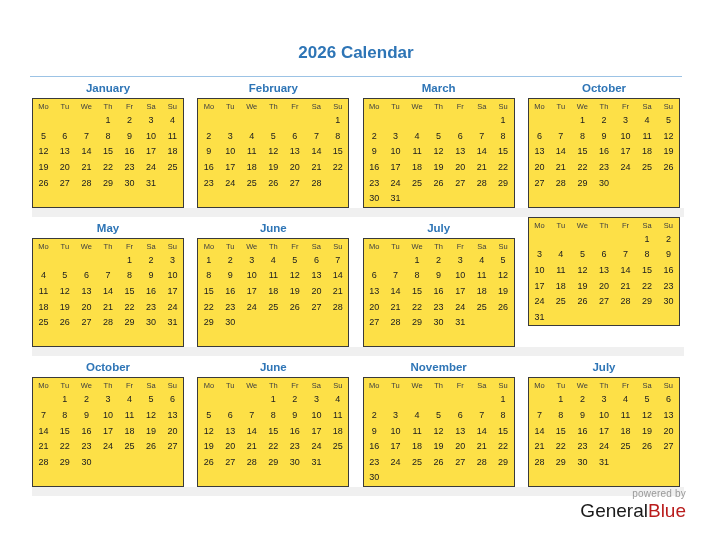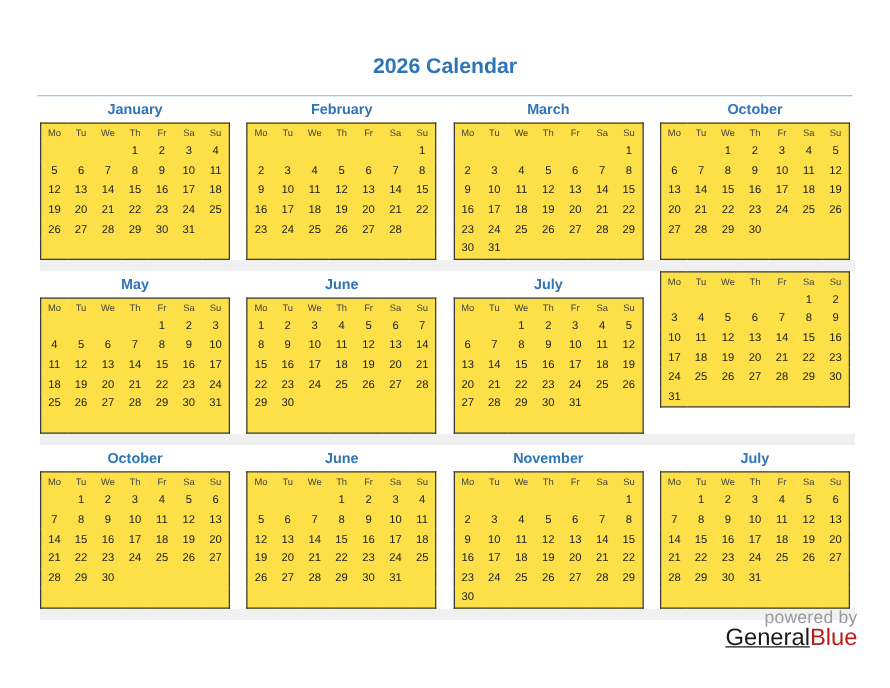--- a/index.html
+++ b/index.html
@@ -91,31 +91,31 @@
     color: transparent;
   }
   .footer {
     position: absolute;
     right: 26px;
     bottom: 28px;
     text-align: right;
   }
   .powered {
     color: #9a9a9a;
-    font-size: 14px;
+    font-size: 10px;
     line-height: 11px;
     letter-spacing: 0.2px;
     margin-bottom: 1px;
   }
   .brand {
     font-size: 19px;
     line-height: 22px;
     font-weight: normal;
   }
-  .brand .b1 { color: #1a1a1a; text-decoration: underline; }
+  .brand .b1 { color: #1a1a1a; }
   .brand .b2 { color: #b91c1c; }
 </style>
 </head>
 <body>
 
 <div class="page">
 
   <div class="title">2026 Calendar</div>
   <div class="title-rule"></div>
 

